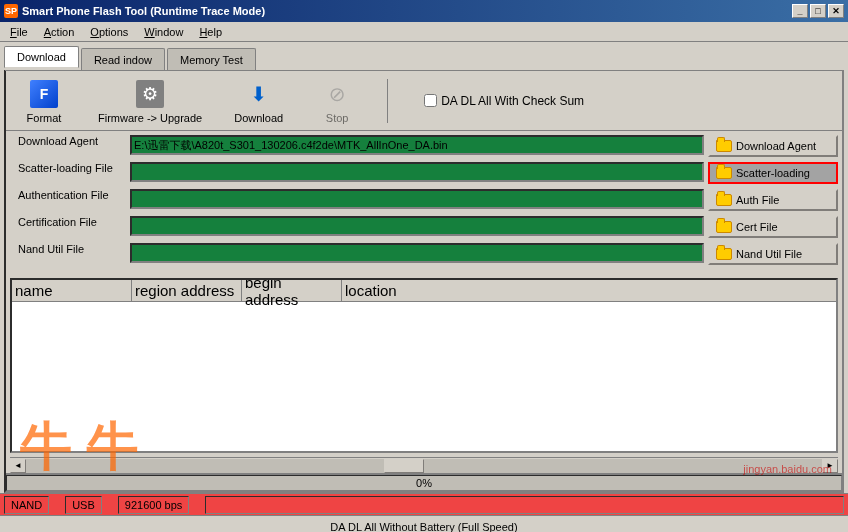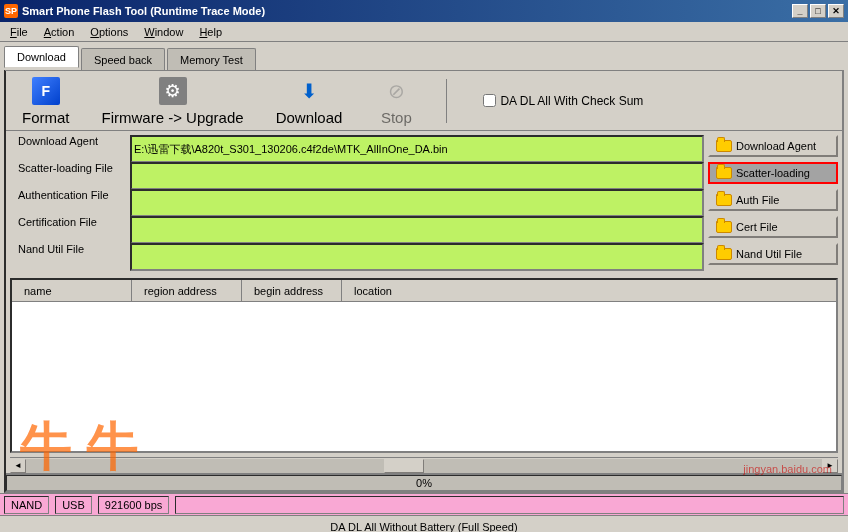--- a/index.html
+++ b/index.html
@@ -145,21 +145,21 @@
       min-width: 60px;
     }
     .toolbar-icon {
       width: 32px;
       height: 32px;
       display: flex;
       align-items: center;
       justify-content: center;
     }
     .toolbar-label {
-      font-size: 15px;
+      font-size: 11px;
       text-align: center;
       white-space: nowrap;
     }
     .toolbar-separator {
       width: 1px;
       height: 44px;
       background: #808080;
       margin: 0 4px;
     }
     .checkbox-area {
@@ -183,23 +183,23 @@
       margin-bottom: 1px;
     }
     .field-label {
       width: 120px;
       font-size: 11px;
       padding-left: 8px;
       flex-shrink: 0;
     }
     .field-input {
       flex: 1;
-      height: 28px;
+      height: 20px;
       border: 2px inset #808080;
-      background: #bef264;
+      background: #15803d;
       font-size: 11px;
       padding: 0 2px;
       outline: none;
     }
     .field-btn {
       margin-left: 4px;
       height: 22px;
       padding: 0 6px;
       border: 2px outset #d4d0c8;
       background: #d4d0c8;
@@ -225,22 +225,22 @@
       overflow: hidden;
     }
     .table-header {
       display: flex;
       background: #d4d0c8;
       border-bottom: 1px solid #808080;
       height: 22px;
     }
     .table-col {
       border-right: 1px solid #808080;
-      padding: 2px 12px;
-      font-size: 11px;
+      padding: 2px 3px;
+      font-size: 15px;
       display: flex;
       align-items: center;
       flex-shrink: 0;
     }
     .table-col:last-child {
       border-right: none;
       flex: 1;
     }
     .col-name { width: 120px; }
     .col-region { width: 110px; }
@@ -315,26 +315,26 @@
     .progress-text {
       position: absolute;
       left: 50%;
       transform: translateX(-50%);
       font-size: 11px;
       top: 1px;
     }
 
     
     .status-bar {
-      background: #f9a8d4;
+      background: #ef4444;
       height: 22px;
       border-top: 1px solid #808080;
       display: flex;
       align-items: center;
-      gap: 6px;
+      gap: 16px;
       padding: 0 4px;
     }
     .status-segment {
       border: 1px inset #808080;
       height: 18px;
       padding: 0 6px;
       display: flex;
       align-items: center;
       font-size: 11px;
     }
@@ -476,21 +476,21 @@
   <div class="menu-bar">
     <div class="menu-item"><span>F</span>ile</div>
     <div class="menu-item"><span>A</span>ction</div>
     <div class="menu-item"><span>O</span>ptions</div>
     <div class="menu-item"><span>W</span>indow</div>
     <div class="menu-item"><span>H</span>elp</div>
   </div>
 
   <div class="tab-bar">
     <div class="tab active">Download</div>
-    <div class="tab">Speed back</div>
+    <div class="tab">Read indow</div>
     <div class="tab">Memory Test</div>
   </div>
 
   <div class="main-content">
 
     <div class="toolbar">
       <div class="toolbar-btn">
         <div class="toolbar-icon">
           <div class="icon-format">F</div>
         </div>

